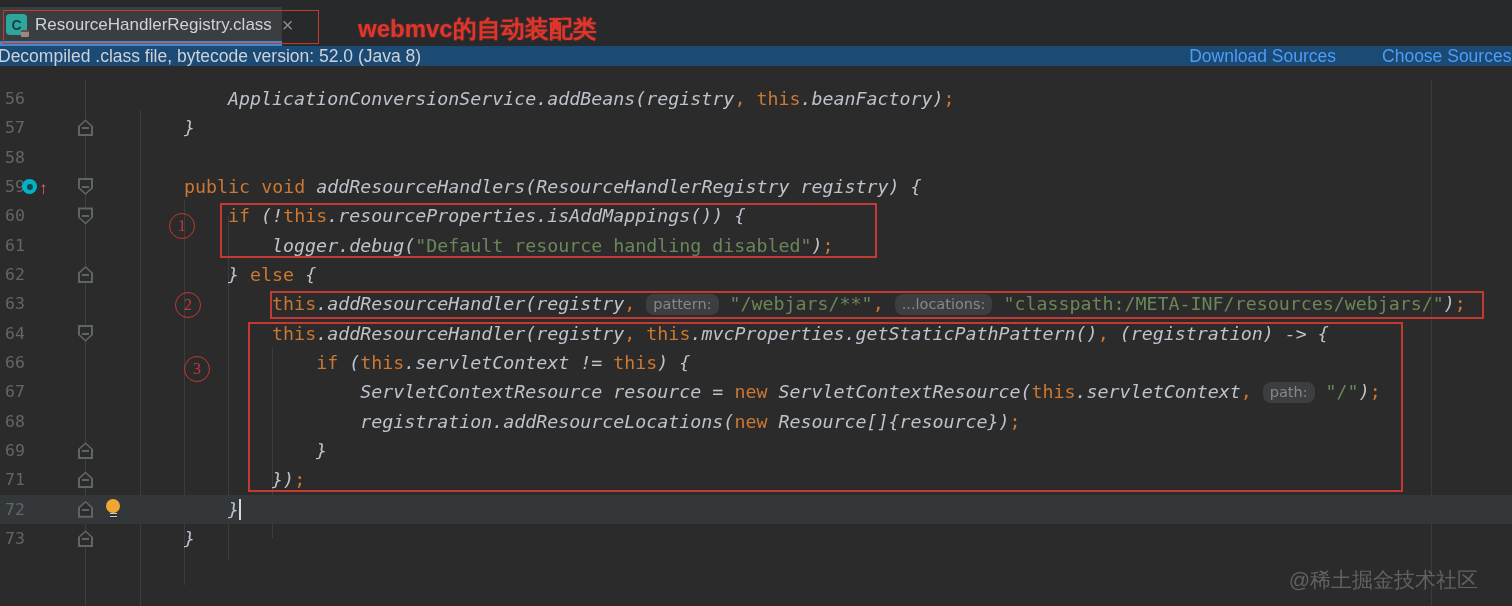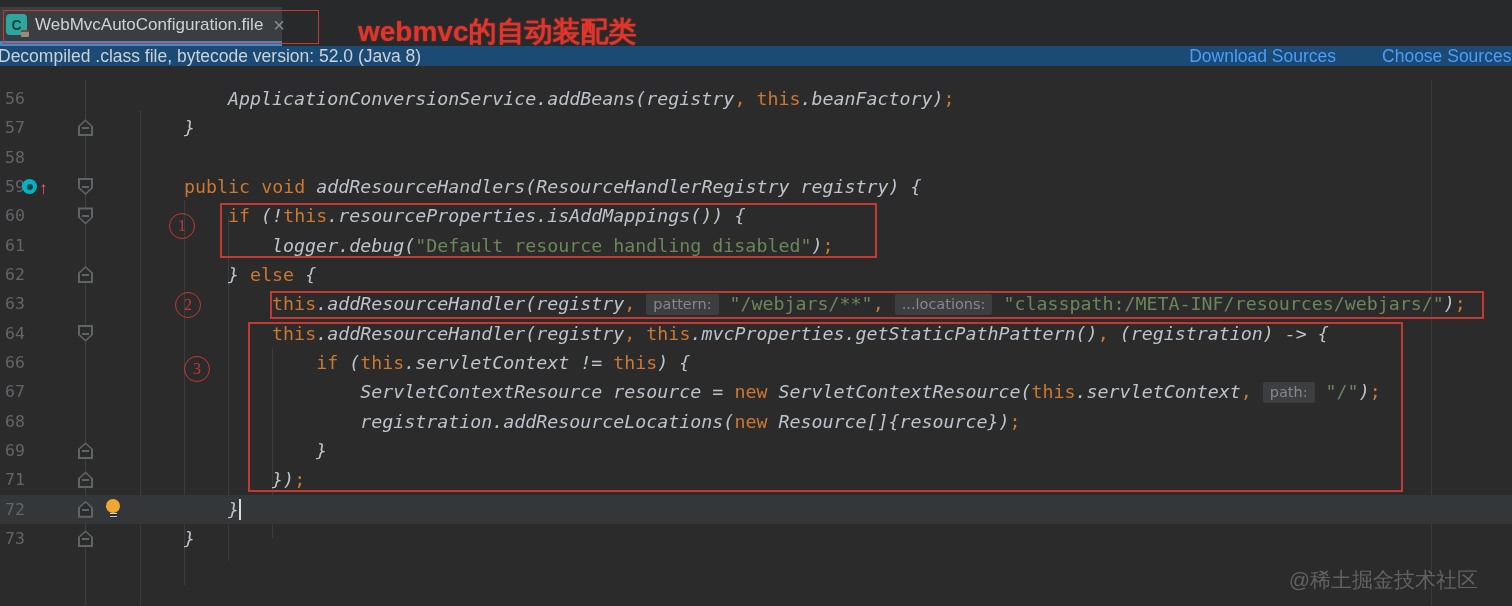--- a/index.html
+++ b/index.html
@@ -41,21 +41,21 @@
   .row.current{background:#34373a;}
   .lnum{position:absolute;left:5px;top:0;color:var(--c-line_number);
         font-family:"DejaVu Sans Mono",monospace;font-size:16.5px;}
   .code{position:absolute;left:96px;top:0;white-space:pre;
         font-family:"DejaVu Sans Mono",monospace;font-size:18.3px;color:var(--c-text);}
   .tk-kw{color:var(--c-keyword);}
   .tk-str{color:var(--c-string);}
   .tk-pun{color:var(--c-punct);}
   .tk-d{color:var(--c-text);font-style:italic;}
   .tk-inlay{display:inline-block;background:var(--c-inlay_bg);color:var(--c-inlay_text);
-      font-size:14.5px;line-height:21px;border-radius:2px;padding:0 7px;vertical-align:1px;
+      font-size:14.5px;line-height:21px;border-radius:8px;padding:0 7px;vertical-align:1px;
       font-family:"DejaVu Sans",sans-serif;}
   .cursor{display:inline-block;width:2px;height:21px;background:#d6d9dc;vertical-align:-4px;}
 
   
   .fold{position:absolute;left:78px;top:6px;width:15px;height:17px;cursor:pointer;}
   .fold .o{position:absolute;inset:0;background:#5f6467;}
   .fold .i{position:absolute;inset:2px;background:var(--c-editor_bg);}
   .fold.down .o,.fold.down .i{clip-path:polygon(0 0,100% 0,100% 60%,50% 100%,0 60%);}
   .fold.up .o,.fold.up .i{clip-path:polygon(50% 0,100% 40%,100% 100%,0 100%,0 40%);}
   .fold .m{position:absolute;left:4px;right:4px;top:8px;height:2px;background:#5f6467;}
@@ -71,41 +71,41 @@
   .bulb .g{position:absolute;left:0;top:0;width:14px;height:14px;border-radius:50%;background:var(--c-bulb);}
   .bulb .b{position:absolute;left:3.5px;top:14px;width:7px;height:5px;background:#caced2;
       background:repeating-linear-gradient(#caced2 0 1.5px,#2b2b2b 1.5px 3px);}
 
   
   .red-box{position:absolute;border:2px solid var(--c-annotation);pointer-events:none;}
   #tab-red-box{left:3px;top:10px;width:316px;height:34px;border-width:1.5px;}
   #red-box-1{left:220px;top:203px;width:657px;height:55px;}
   #red-box-2{left:270px;top:291px;width:1214px;height:28px;}
   #red-box-3{left:248px;top:322px;width:1155px;height:170px;}
-  .red-title{position:absolute;left:358px;top:13px;color:#e0352b;font-size:28px;font-weight:bold;
+  .red-title{position:absolute;left:358px;top:13px;color:#e0352b;font-size:24px;font-weight:bold;
       text-shadow:0 0 2px rgba(224,53,43,.6);white-space:nowrap;}
   .marker{position:absolute;width:26px;height:26px;border:1.6px solid var(--c-annotation);border-radius:50%;
       color:var(--c-annotation);font-size:16px;display:flex;align-items:center;justify-content:center;
       font-family:"Liberation Serif",serif;}
   .marker.m-0{left:169px;top:213px;}
   .marker.m-1{left:175px;top:292px;}
   .marker.m-2{left:184px;top:356px;}
 
   .watermark{position:absolute;right:34px;bottom:12px;color:rgba(205,210,215,.32);font-size:21px;white-space:nowrap;}
 </style>
 </head>
 <body>
 
 <div class="tabbar">
   <div class="tab">
     <span class="class-icon">
       <span>C</span>
       <span class="lock-badge"></span>
     </span>
-    <span class="tab-label">WebMvcAutoConfiguration.file</span>
+    <span class="tab-label">ResourceHandlerRegistry.class</span>
     <span class="tab-close">×</span>
   </div>
   <div class="tab-underline"></div>
 </div>
 
 <div class="banner">
   <span class="banner-msg">Decompiled .class file, bytecode version: 52.0 (Java 8)</span>
   <span class="banner-links" id="banner-links">
       <span class="banner-link">Download Sources</span>
       <span class="banner-link">Choose Sources...</span>

